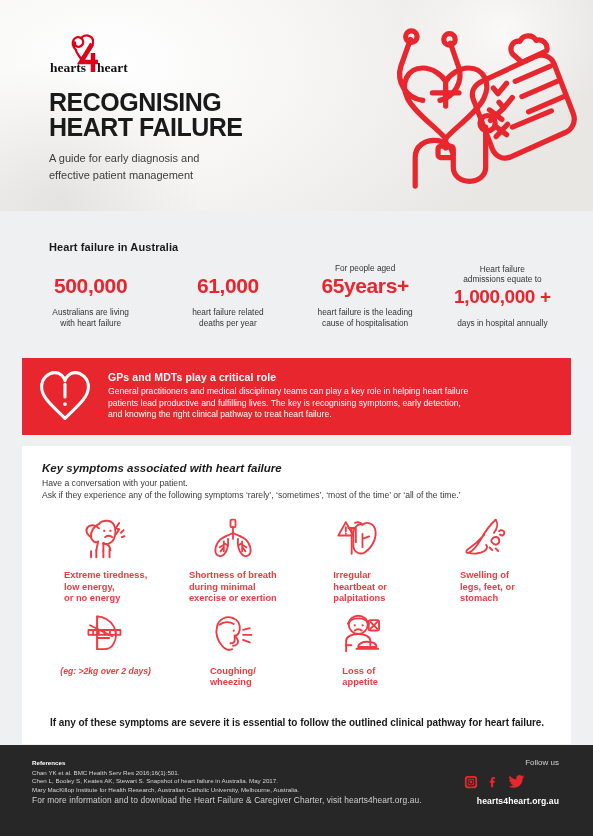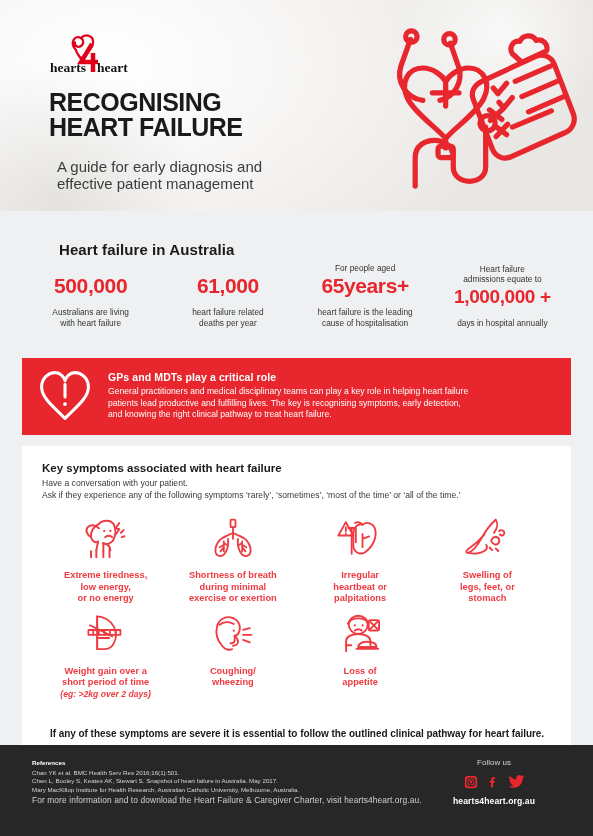--- a/index.html
+++ b/index.html
@@ -55,47 +55,47 @@
     font-weight: bold;
     letter-spacing: -0.5px;
     color: #1a1a1a;
     z-index: 3;
     margin: 0;
   }
   .hero-sub {
     position: absolute;
     left: 49px;
     top: 150px;
-    font-size: 15px;
+    font-size: 11px;
     line-height: 17px;
     color: #3c3c3c;
     z-index: 3;
-    margin: 8px;
+    margin: 0;
     font-weight: 400;
   }
   .hero-art {
     position: absolute;
     right: 14px;
     top: 18px;
     width: 200px;
     height: 180px;
     z-index: 2;
   }
 
   
   .stats-band {
     position: relative;
     background: #eef0f2;
     padding: 26px 0 20px 0;
   }
   .stats-title {
     position: absolute;
-    left: 59px;
+    left: 49px;
     top: 30px;
-    font-size: 15px;
+    font-size: 11px;
     font-weight: bold;
     color: #1a1a1a;
     letter-spacing: .1px;
   }
   .stats-row {
     display: flex;
     align-items: flex-end;
     padding: 26px 22px 0 22px;
   }
   .stat {
@@ -151,37 +151,37 @@
   .symptoms-card {
     margin: 11px 22px 0 22px;
     background: #ffffff;
     padding: 16px 20px 16px 20px;
   }
   .sym-title {
     font-size: 11.5px;
     font-weight: bold;
     color: #1a1a1a;
     margin-bottom: 4px;
+    font-style: italic;
   }
   .sym-sub {
     font-size: 8.6px;
     color: #3a3a3a;
     line-height: 11.5px;
   }
   .sym-grid {
     display: grid;
     grid-template-columns: repeat(4, 1fr);
     row-gap: 6px;
     margin-top: 14px;
   }
   .sym-cell {
     display: flex;
     flex-direction: column;
     align-items: center;
-    text-align: center;
     padding: 0 2px;
   }
   .sym-icon {
     width: 56px;
     height: 46px;
     display: flex;
     align-items: center;
     justify-content: center;
     margin-bottom: 9px;
   }
@@ -240,21 +240,21 @@
     top: 50px;
     font-size: 8.4px;
     color: #cfcfcf;
     letter-spacing: .1px;
   }
   .follow {
     position: absolute;
     right: 34px;
     top: 13px;
     width: 130px;
-    text-align: center;
+    text-align: right;
   }
   .follow-label {
     font-size: 8px;
     color: #d2d2d2;
     margin-bottom: 6px;
   }
   .social-row {
     display: flex;
     justify-content: center;
     align-items: center;
@@ -498,24 +498,20 @@
             <g fill="none" stroke="#ef3a41" stroke-width="2.2" stroke-linecap="round" stroke-linejoin="round">
               <path d="M19 3 C27 3, 36 8, 40 16 C43 22, 43 30, 40 36 C38 41, 33 44, 27 44 L19 44 Z"></path>
               <path d="M19 3 L19 44"></path>
               <path d="M8 20 L48 20 L48 26 L8 26 Z"></path>
               <path d="M14 20 L14 26 M21 20 L21 26 M28 20 L28 26 M35 20 L35 26 M42 20 L42 26"></path>
               <path d="M10 14 L38 28"></path>
               <path d="M19 30 L34 30"></path>
             </g>
           </svg>
         </div>
-        <div class="sym-label">
-          <span>Weight gain over a</span><br>
-          <span>short period of time</span>
-        </div>
         <div class="sym-note">(eg: &gt;2kg over 2 days)</div>
       </div>
 
       <div class="sym-cell">
         <div class="sym-icon">
           <svg viewBox="0 0 60 50" width="52" height="42" aria-hidden="true">
             <g fill="none" stroke="#ef3a41" stroke-width="2.2" stroke-linecap="round" stroke-linejoin="round">
               <path d="M30 6 C22 3, 13 7, 11 16 C9 24, 12 33, 17 39 C20 43, 25 45, 29 43"></path>
               <path d="M30 6 C36 8, 39 14, 38 20 C37 25, 34 27, 32 27 L32 32 C32 35, 30 36, 27 36"></path>
               <path d="M32 27 C34 29, 36 31, 36 34 C36 37, 33 39, 30 39"></path>

